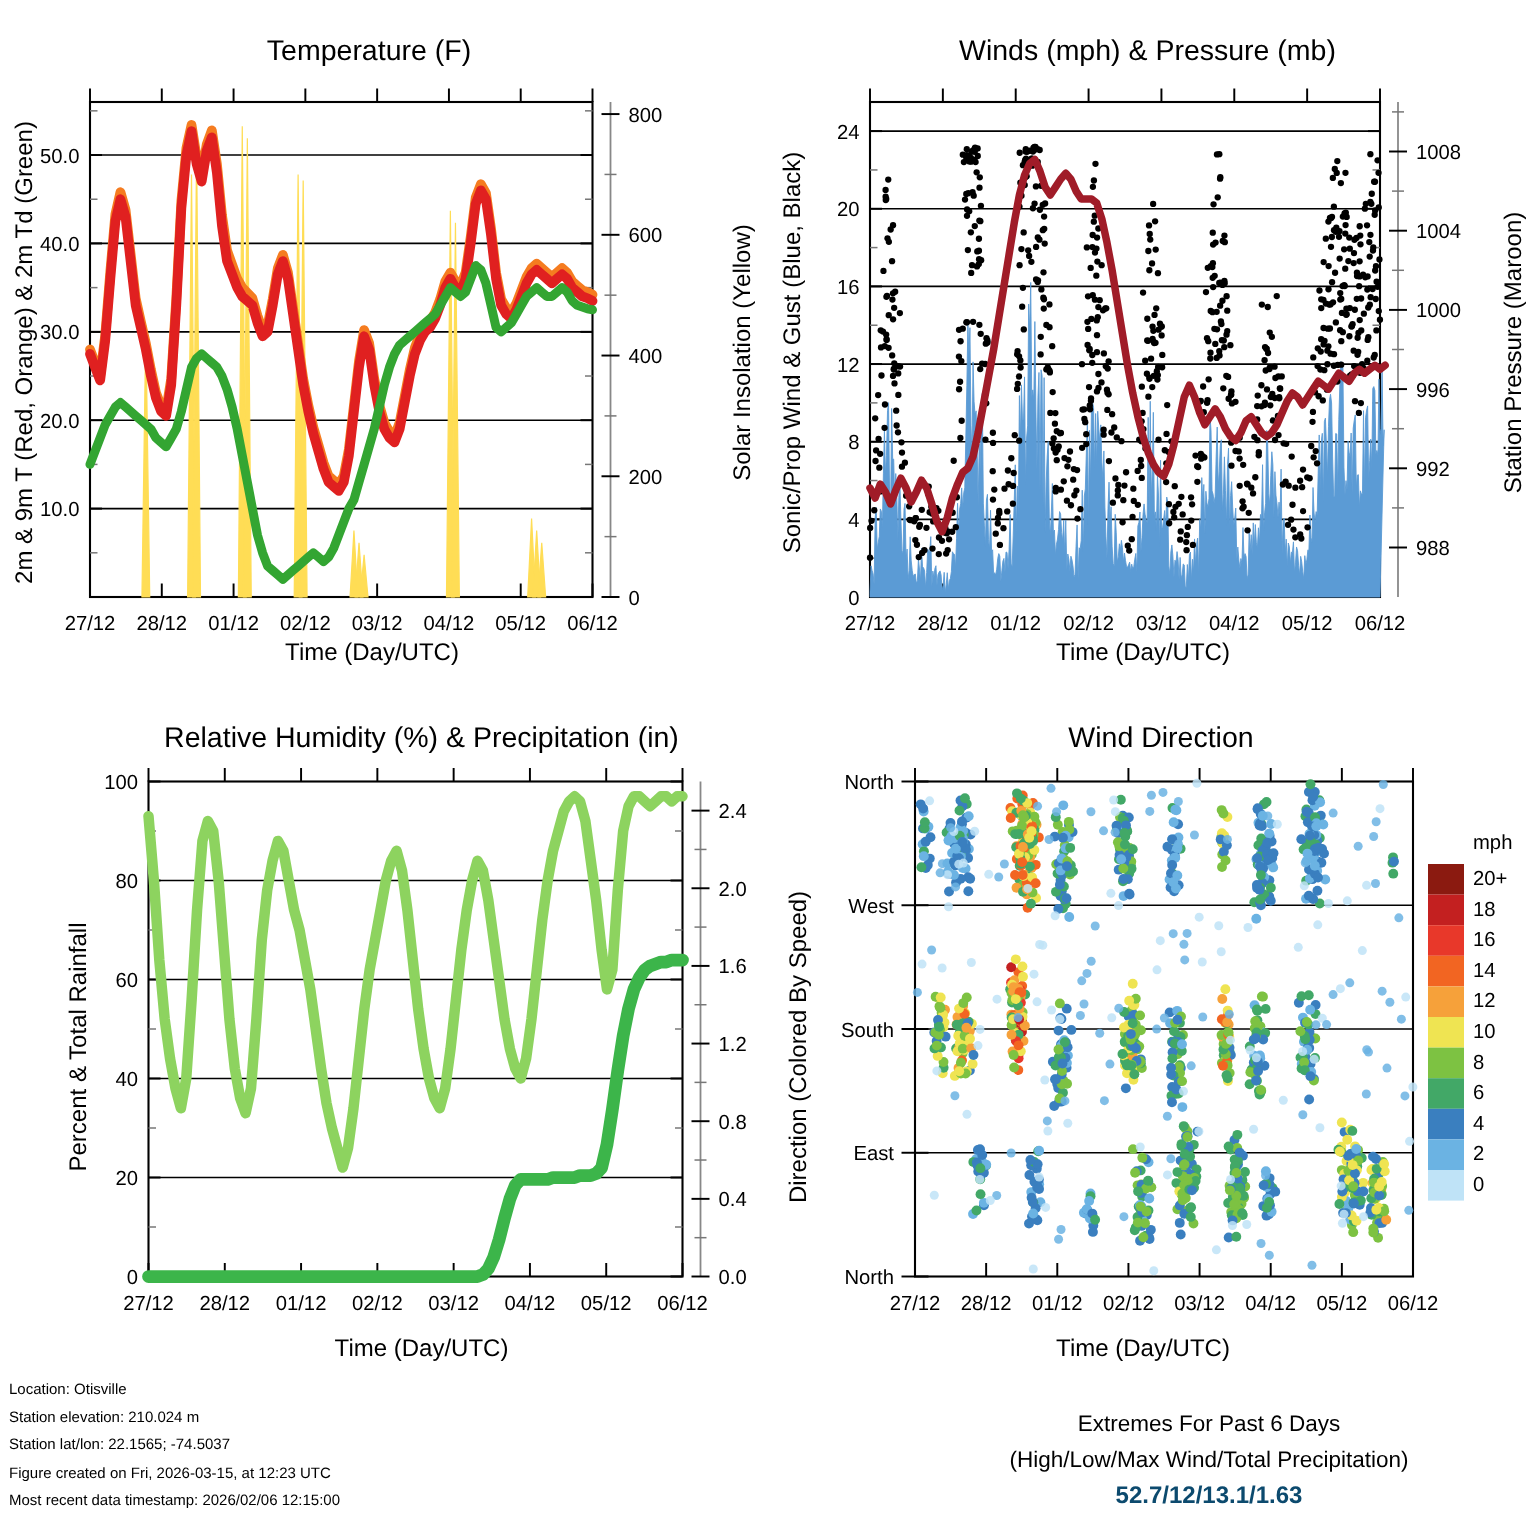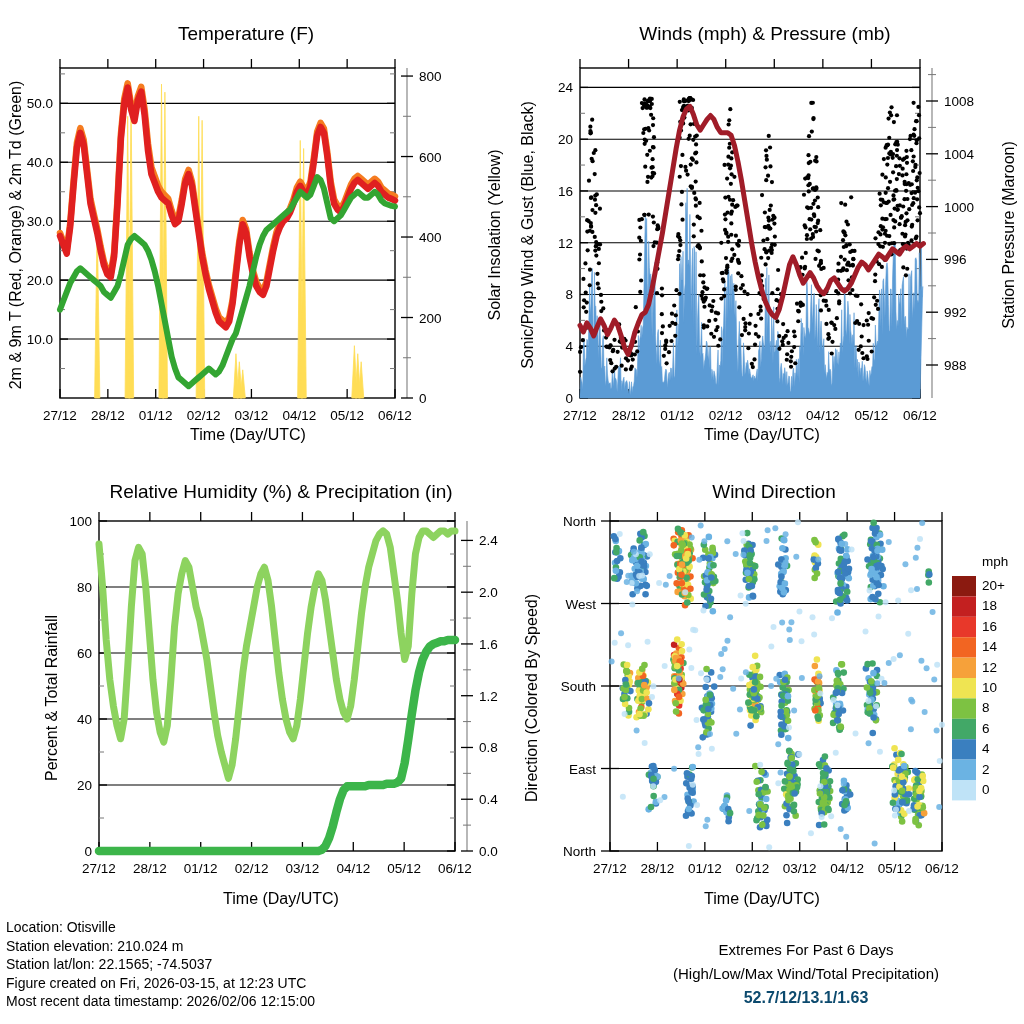--- a/index.html
+++ b/index.html
@@ -10,21 +10,21 @@
   text{font-family:"Liberation Sans",sans-serif;fill:#000;}
   .ttl{font-size:19px;text-anchor:middle;}
   .tickR{font-size:13.5px;text-anchor:start;}
   .tickL{font-size:13.5px;text-anchor:end;}
   .tickC{font-size:13.5px;text-anchor:middle;}
   .axlab{font-size:16px;text-anchor:middle;}
   .frame{fill:none;stroke:#000;stroke-width:1.4;}
   .grid{stroke:#000;stroke-width:1.1;}
   .tk{stroke:#000;stroke-width:1.3;}
   .tkm{stroke:#777;stroke-width:1.0;}
-  .footer{position:absolute;left:6px;top:918px;font-size:14px;line-height:18.6px;}
+  .footer{position:absolute;left:6px;top:918px;font-size:10px;line-height:18.6px;}
   .footer div{white-space:nowrap;}
   .extremes{position:absolute;left:596px;top:938px;width:420px;text-align:center;font-size:15px;line-height:24px;}
   .exval{color:#0c4a6e;font-weight:bold;font-size:16px;}
   .cbtxt{font-size:13.5px;text-anchor:start;}
 </style>
 </head>
 <body>
 
 <div class="page">
 

